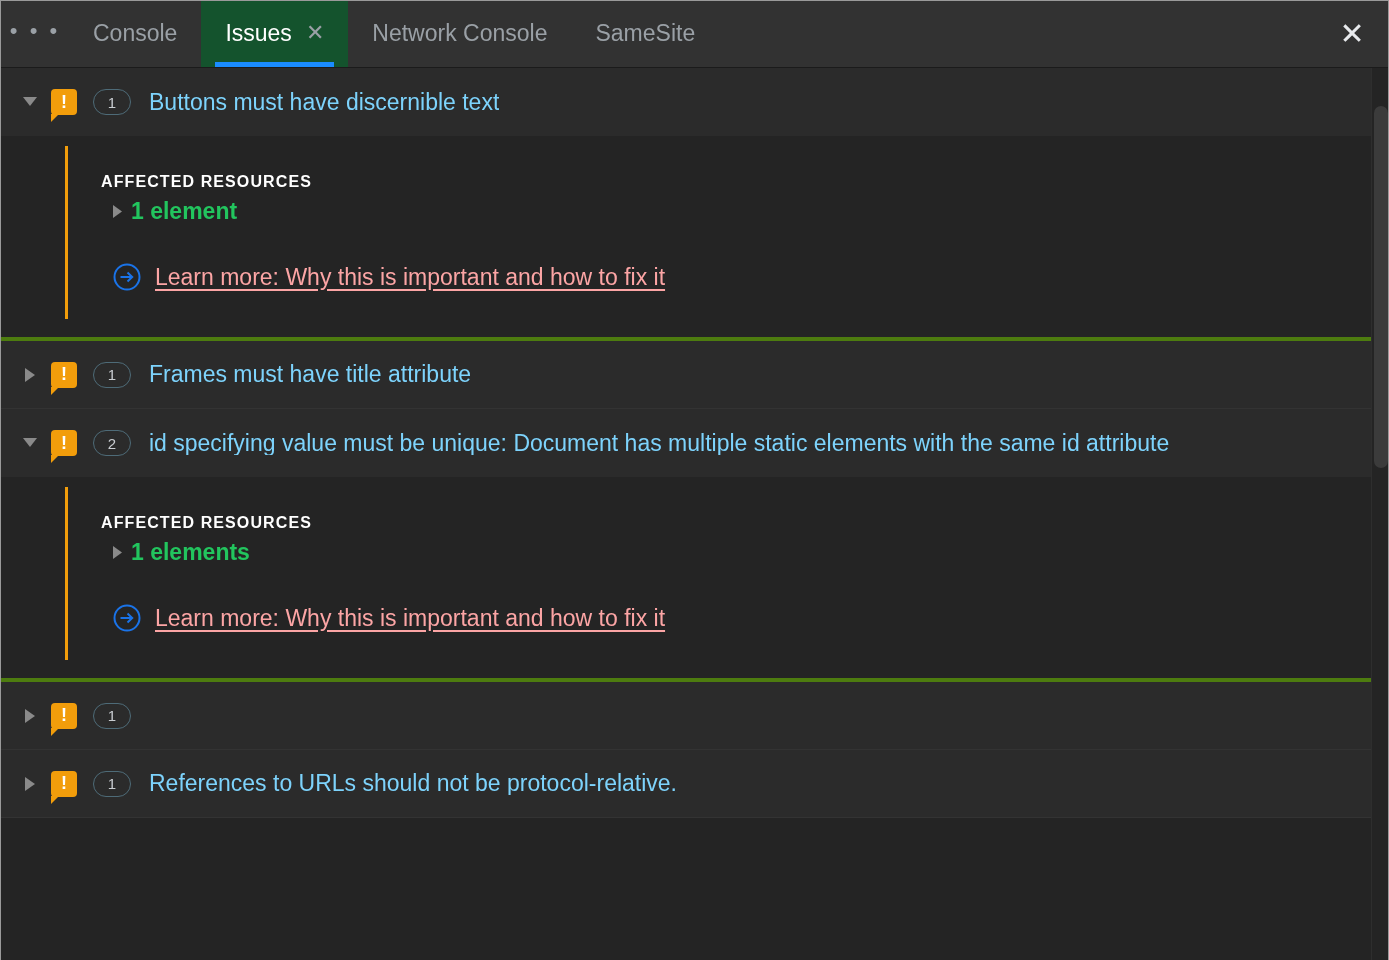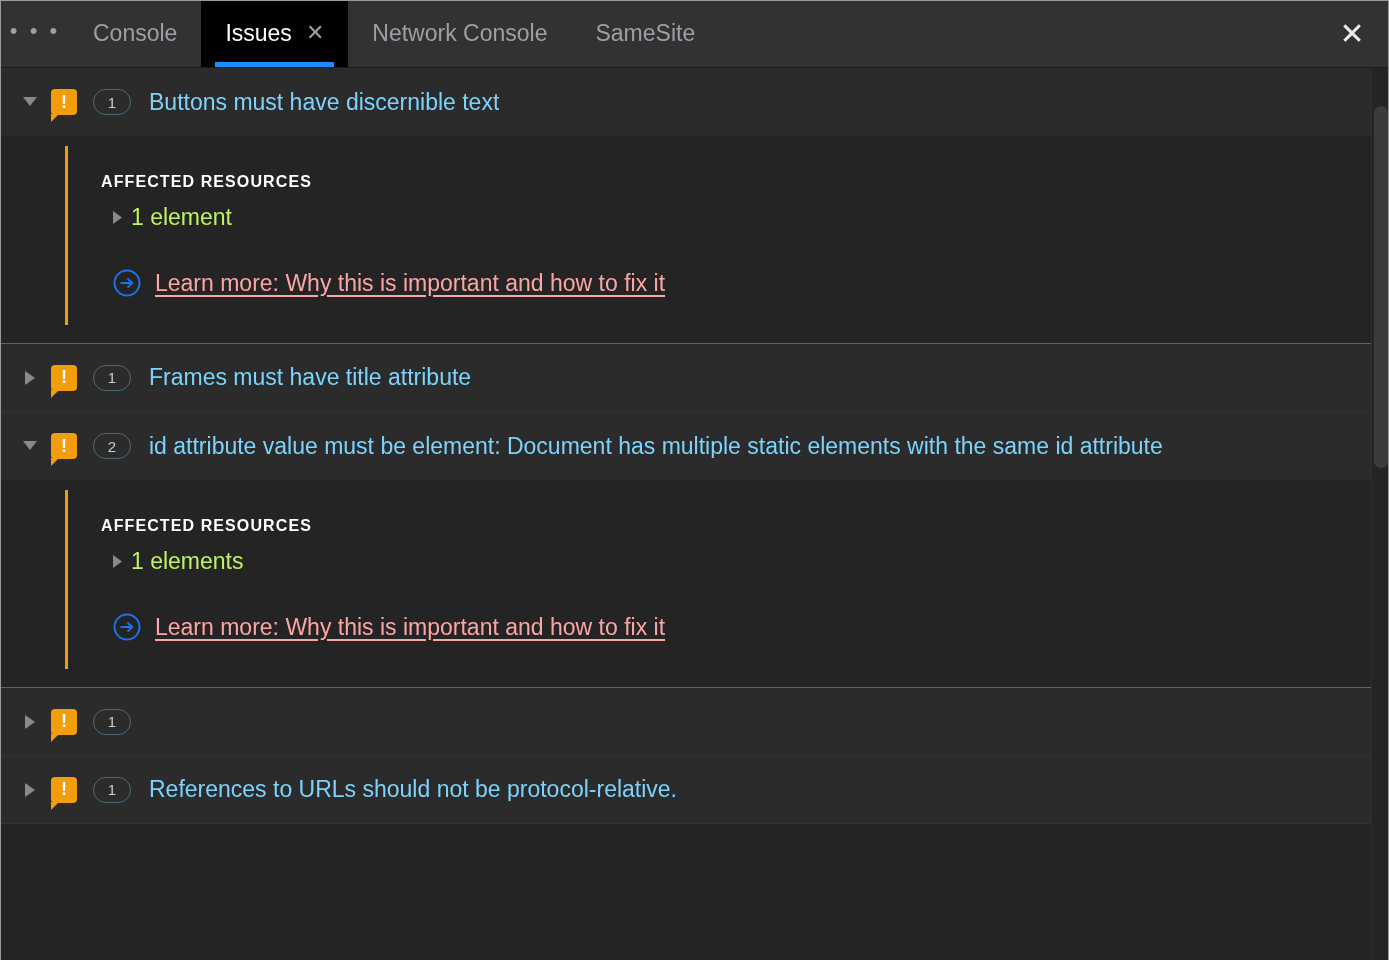--- a/index.html
+++ b/index.html
@@ -58,21 +58,21 @@
     gap: 12px;
     padding: 0 24px;
     color: #9aa0a6;
     font-size: 23px;
     white-space: nowrap;
     user-select: none;
   }
   .tab .tab-label { line-height: 1; padding-bottom: 2px; }
 
   .tab.active {
-    background: #000000;
+    background: #14532d;
     color: #ffffff;
   }
   .tab.active .tab-underline {
     position: absolute;
     left: 14px;
     right: 14px;
     bottom: 0;
     height: 5px;
     background: #1a8cff;
   }
@@ -189,21 +189,21 @@
     white-space: nowrap;
     overflow: hidden;
     text-overflow: clip;
     line-height: 1;
   }
 
   
   .issue-body {
     position: relative;
     background: #242424;
-    border-bottom: 1px solid #4d7c0f;
+    border-bottom: 4px solid #4d7c0f;
     padding: 30px 0 46px 0;
   }
   .issue-body .accent {
     position: absolute;
     left: 64px;
     top: 10px;
     bottom: 18px;
     width: 3px;
     background: #f29d0b;
   }
@@ -216,26 +216,27 @@
     letter-spacing: 1.1px;
     line-height: 1;
     padding-top: 8px;
   }
 
   .resource-row {
     display: flex;
     align-items: center;
     gap: 9px;
     margin-left: 112px;
-    margin-top: 16px;
-    color: #bef264;
+    margin-top: 10px;
+    color: #22c55e;
     font-size: 23px;
     line-height: 1;
     cursor: pointer;
     user-select: none;
+    font-weight: bold;
   }
   .resource-row .twisty-sm {
     display: flex;
     align-items: center;
     color: #8a8a8a;
   }
 
   .learn-more {
     display: flex;
     align-items: center;
@@ -379,21 +380,21 @@
           <svg width="14" height="10" viewBox="0 0 14 10">
               <path d="M0 0 L14 0 L7 9 Z" fill="currentColor"></path>
             </svg>
         </span>
         <span class="warn-icon">
           <span class="bubble"></span>
             <span class="tail"></span>
           <span class="bang">!</span>
         </span>
         <span class="count-badge">2</span>
-        <span class="issue-title">id attribute value must be element: Document has multiple static elements with the same id attribute</span>
+        <span class="issue-title">id specifying value must be unique: Document has multiple static elements with the same id attribute</span>
       </div>
       <div class="issue-body">
         <span class="accent"></span>
         <div class="affected-label">AFFECTED RESOURCES</div>
         <div class="resource-row">
           <span class="twisty-sm">
             <svg width="9" height="13" viewBox="0 0 9 13">
                 <path d="M0 0 L9 6.5 L0 13 Z" fill="currentColor"></path>
               </svg>
           </span>

